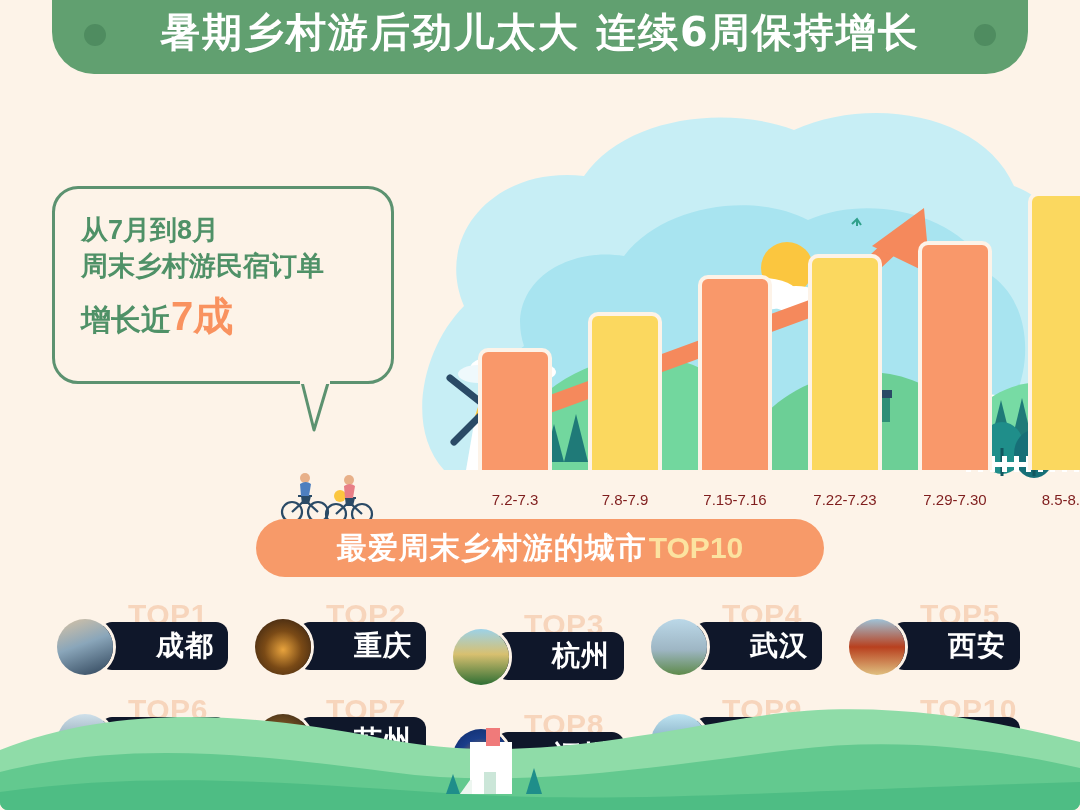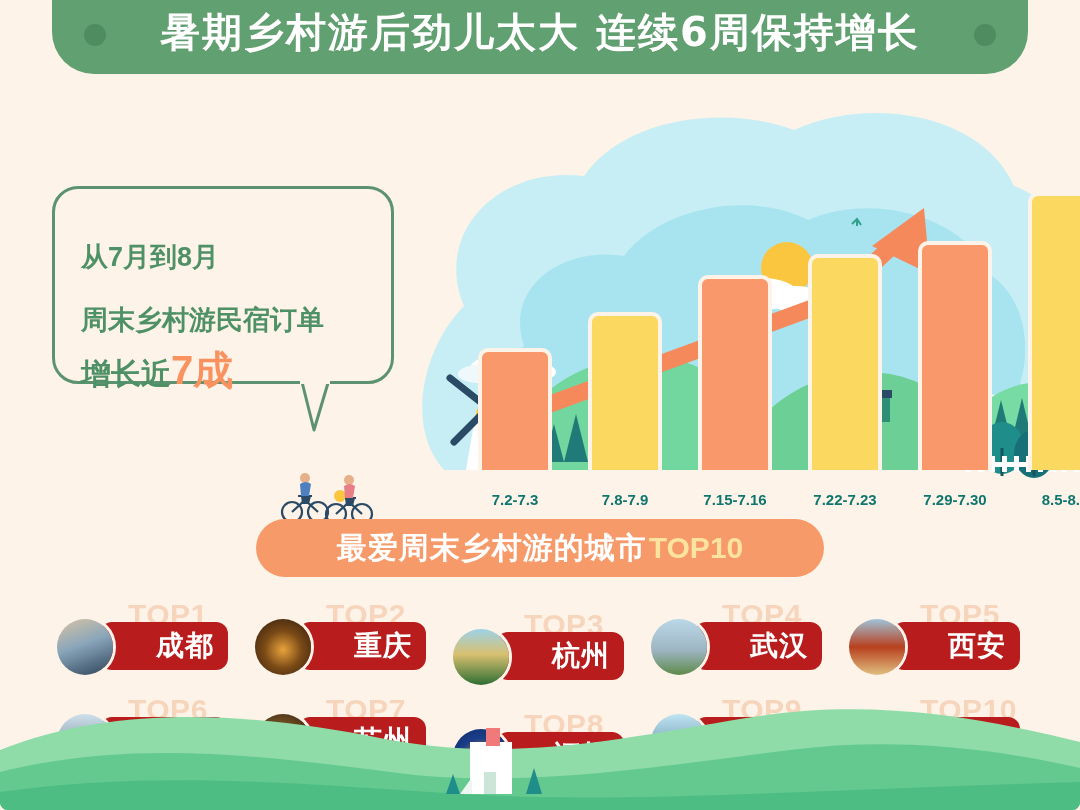--- a/index.html
+++ b/index.html
@@ -30,38 +30,38 @@
     font-family:"DejaVu Sans","Liberation Sans",sans-serif;
     text-shadow:0 1px 0 rgba(0,0,0,.05);
   }
 
   
   .bubble{
     position:absolute;left:52px;top:186px;width:342px;height:198px;
     border:3px solid #5C9270;border-radius:26px;background:transparent;
     box-sizing:border-box;padding:24px 26px 0 26px;
   }
-  .bubble .line{color:#4F9167;font-size:27px;font-weight:bold;line-height:1.32;white-space:nowrap;margin-top:27px;}
+  .bubble .line{color:#4F9167;font-size:27px;font-weight:bold;line-height:1.32;white-space:nowrap;}
   .bubble .line.big{font-size:30px;margin-top:6px;}
   .bubble .hl{color:#F9925F;font-size:40px;font-weight:bold;margin-top:7px;}
   .tail{position:absolute;left:0;top:0;width:342px;height:260px;overflow:visible;pointer-events:none;}
 
   
   .chart-wrap{position:absolute;left:404px;top:96px;width:676px;height:420px;}
   .scene{position:absolute;inset:0;}
   .bars{position:absolute;left:0;top:0;width:676px;height:420px;}
   .bar{
     position:absolute;bottom:46px;width:74px;
     border:4px solid #FDF3E8;border-bottom:none;
     border-radius:10px 10px 0 0;box-sizing:border-box;
   }
   .axis-labels{position:absolute;left:0;bottom:8px;width:676px;height:28px;}
   .axis-labels span{
     position:absolute;bottom:0;width:110px;text-align:center;
-    font-size:15px;font-weight:bold;color:#0f766e;
+    font-size:15px;font-weight:normal;color:#7f1d1d;
     font-family:"Liberation Sans",sans-serif;
   }
 
   
   .cyclists{position:absolute;left:278px;top:466px;width:110px;height:60px;}
 
   
   .top-banner{
     position:absolute;left:256px;top:519px;width:568px;height:58px;
     background:#F79A69;border-radius:29px;
@@ -74,21 +74,21 @@
 
   
   .cities{position:absolute;left:54px;top:598px;width:990px;height:190px;}
   .city{position:absolute;width:198px;height:90px;}
   .city .rank{
     position:absolute;left:74px;top:0;font-size:30px;font-weight:bold;color:#F7D5BC;
     letter-spacing:.5px;font-family:"Liberation Sans",sans-serif;
   }
   .city .pill{
     position:absolute;left:46px;top:24px;width:128px;height:48px;
-    background:#b91c1c;border-radius:12px;
+    background:#0f172a;border-radius:12px;
     display:flex;align-items:center;justify-content:flex-end;
     padding-right:14px;box-sizing:border-box;
   }
   .city .pill span{color:#FFFFFF;font-size:28px;font-weight:bold;letter-spacing:1px;
     font-family:"DejaVu Sans","Liberation Sans",sans-serif;}
   .city .thumb{
     position:absolute;left:0;top:18px;width:62px;height:62px;border-radius:50%;
     border:3px solid #FDF3E8;box-sizing:border-box;overflow:hidden;
   }
   .thumb .ph{position:absolute;inset:0;}

